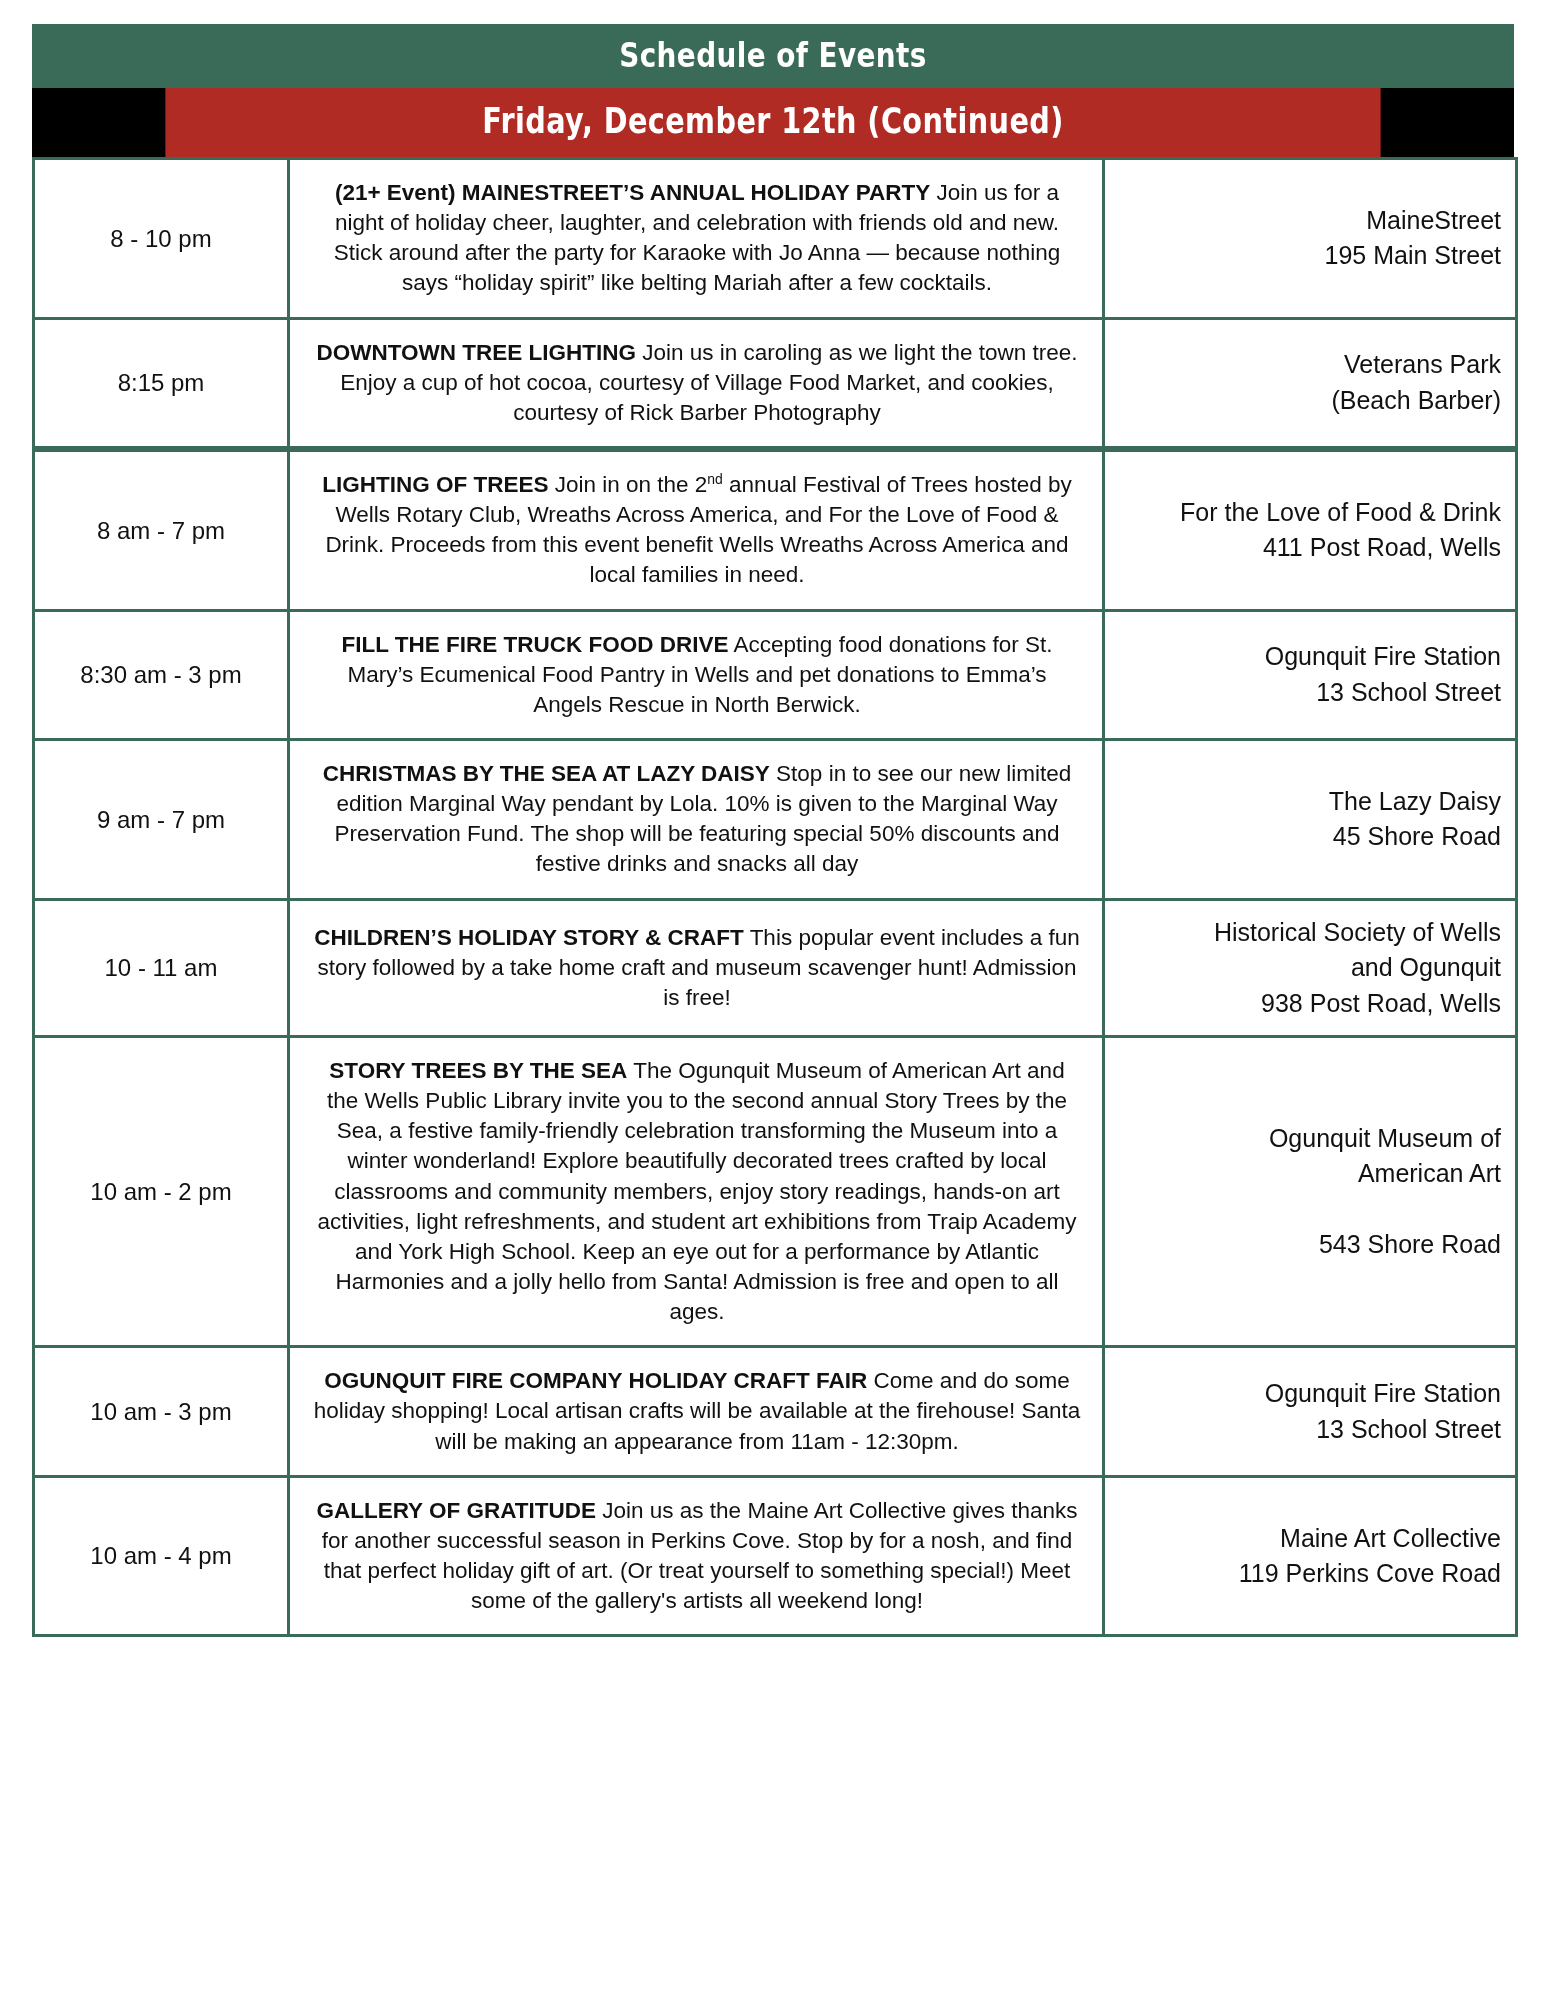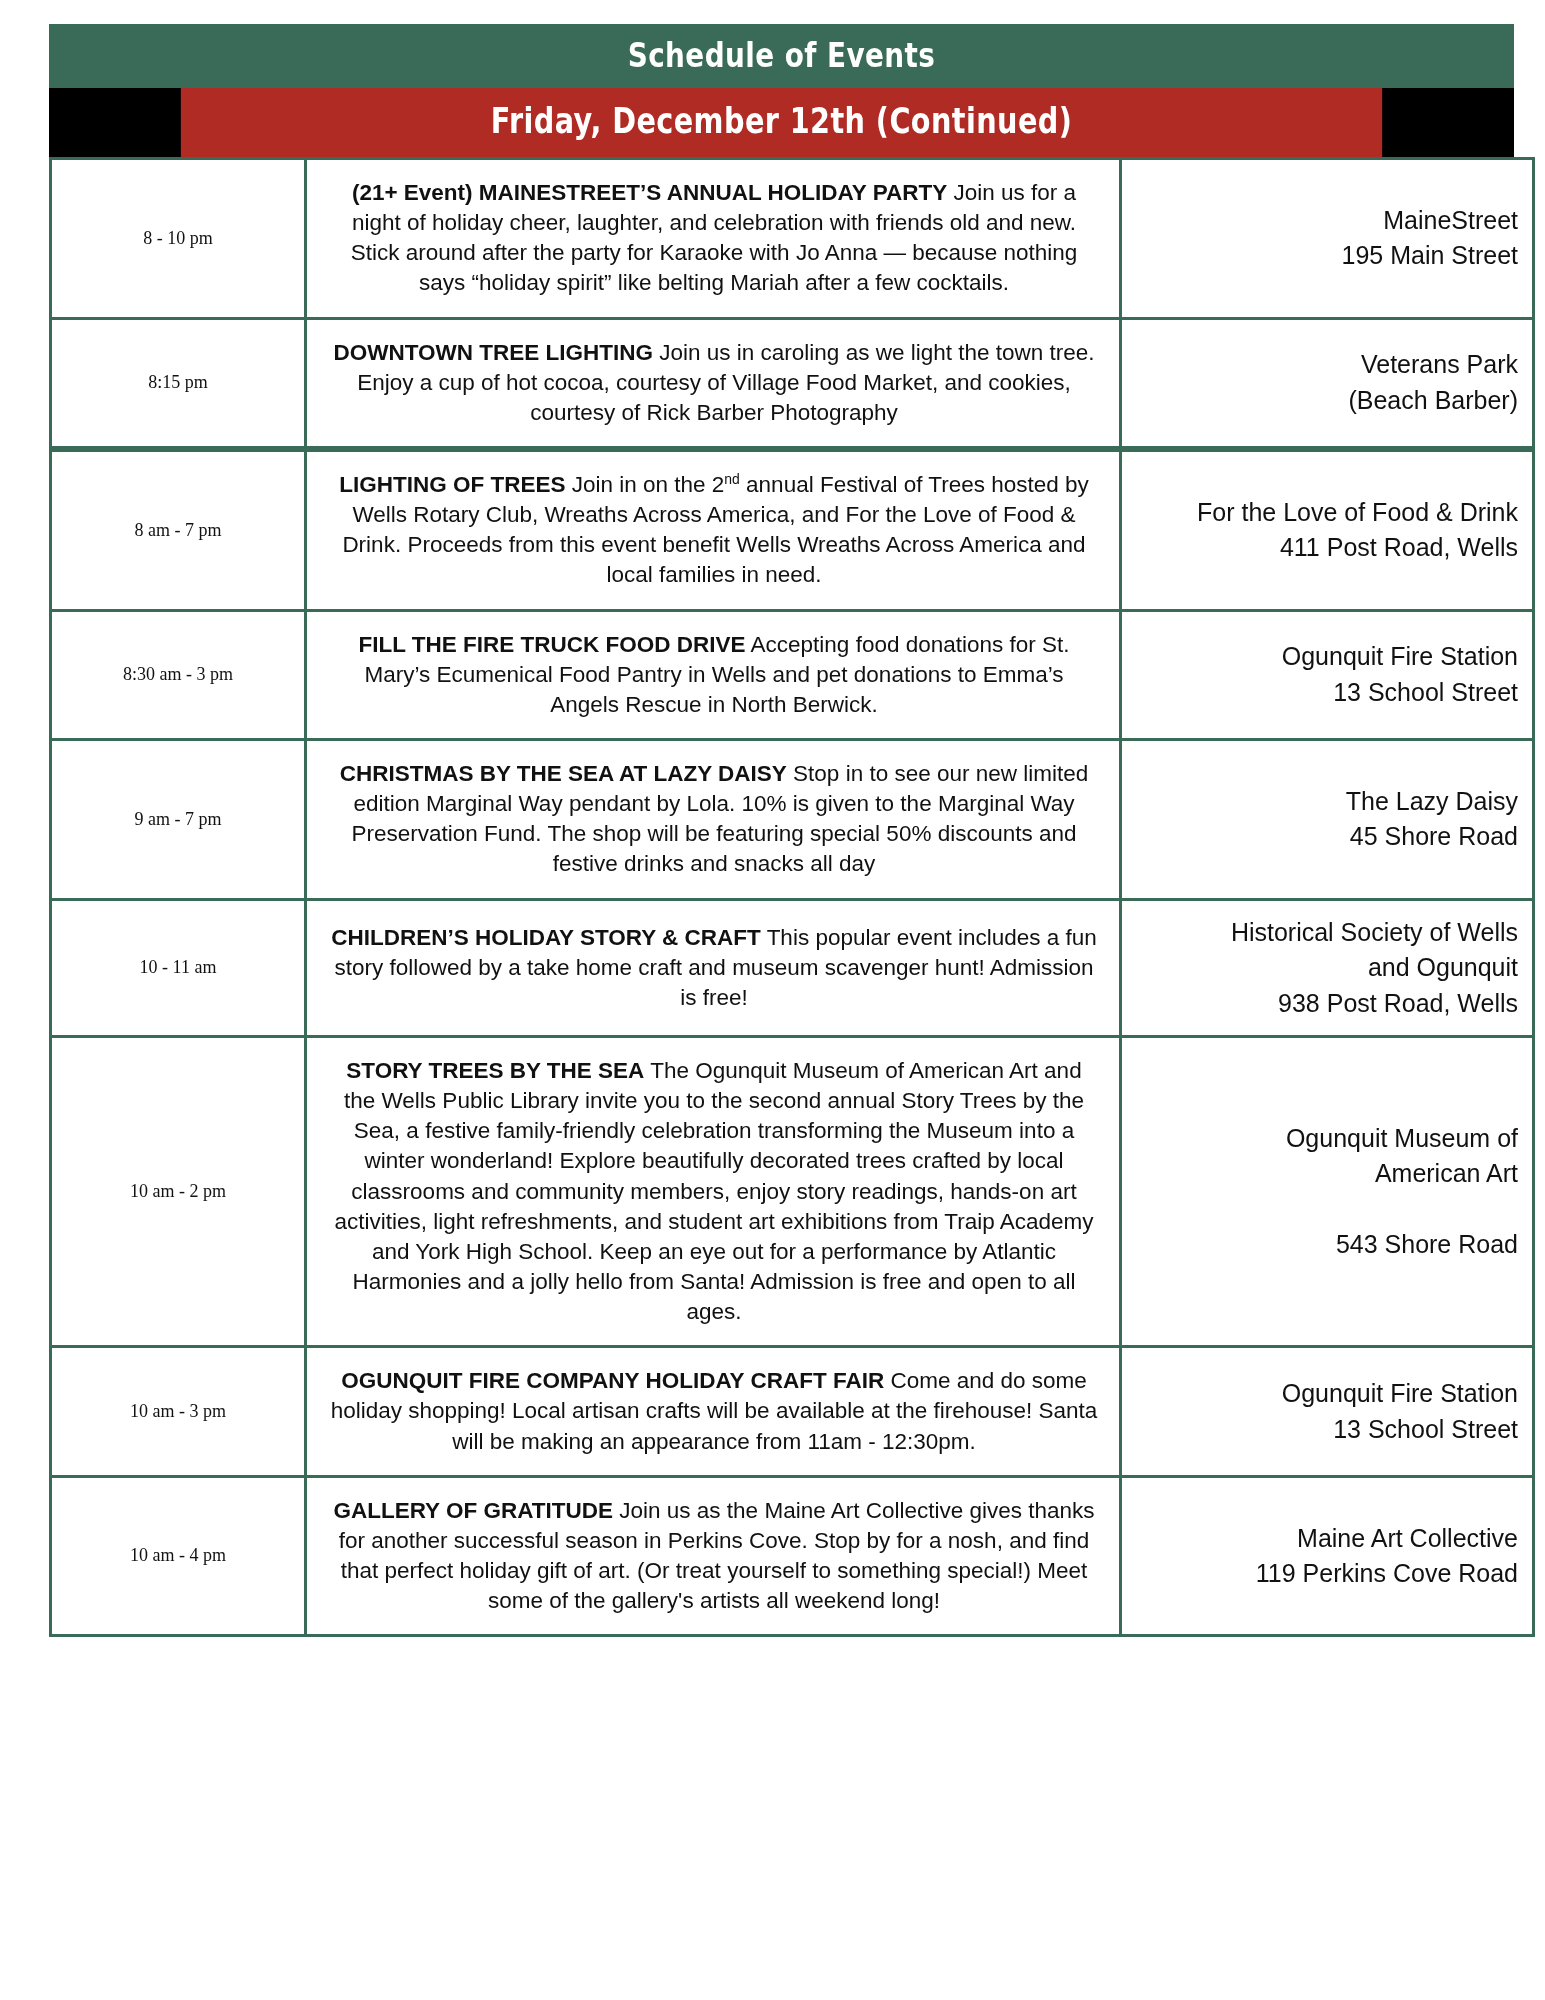--- a/index.html
+++ b/index.html
@@ -12,21 +12,21 @@
     height: 2000px;
     font-family: "Liberation Sans", sans-serif;
     color: #111111;
     overflow: hidden;
   }
 
   .page {
     width: 1545px;
     height: 1416px;
     box-sizing: border-box;
-    padding: 24px 31px 0 49px;
+    padding: 24px 31px 0 32px;
     position: relative;
   }
 
   
   .banner {
     text-align: center;
     color: #ffffff;
     font-family: "DejaVu Sans", sans-serif;
     font-weight: bold;
     letter-spacing: 0.5px;
@@ -64,24 +64,23 @@
     border: 3px solid #3a6b58;
     vertical-align: middle;
     box-sizing: border-box;
   }
   .col-time  { width: 255px; }
   .col-desc  { width: 815px; }
   .col-place { width: 413px; }
 
   td.time-cell {
     text-align: center;
-    font-size: 18px;
+    font-size: 24px;
     line-height: 1.3;
     padding: 10px 6px;
-    font-family: Liberation Serif, serif;
   }
   td.desc-cell {
     text-align: center;
     font-size: 22.5px;
     line-height: 1.34;
     padding: 18px 20px 18px 22px;
   }
   td.place-cell {
     text-align: right;
     font-size: 25px;

